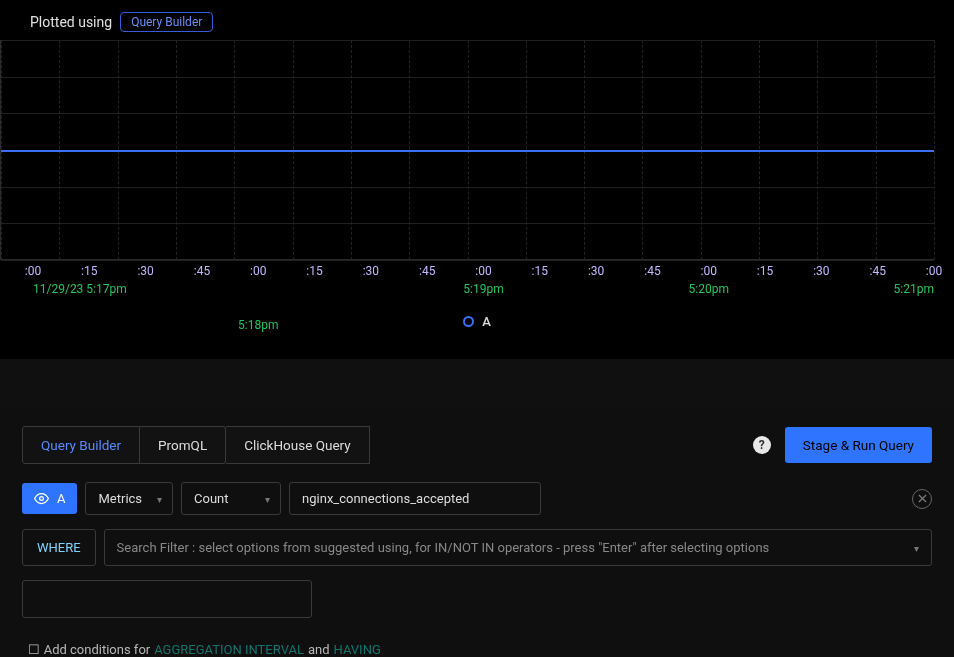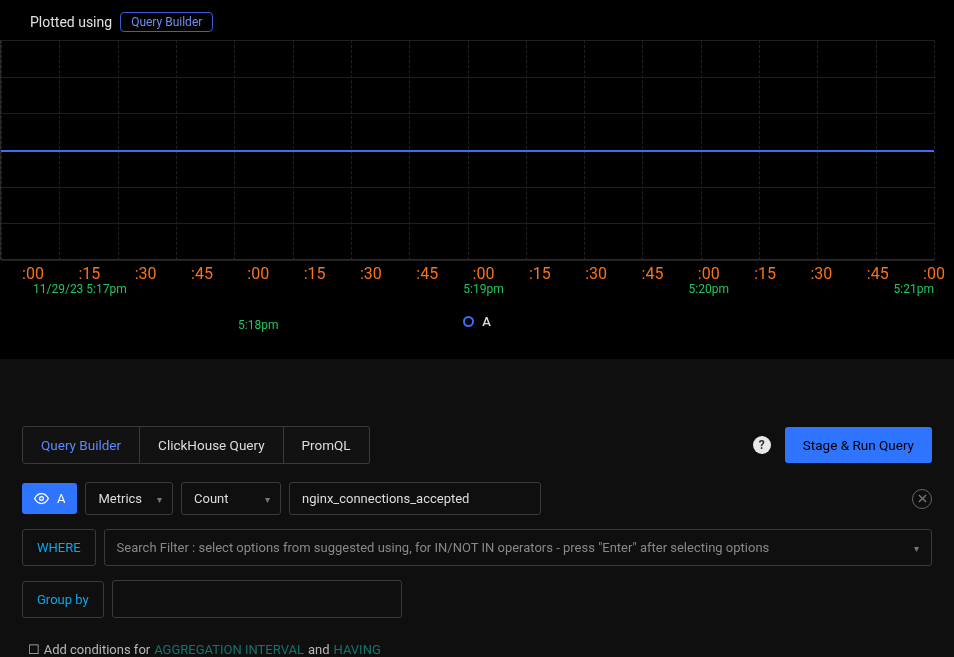--- a/index.html
+++ b/index.html
@@ -55,22 +55,22 @@
 }
 
 .x-axis {
   position: relative;
   margin-left: 33px; margin-right: 20px;
   height: 40px;
 }
 .x-tick {
   position: absolute;
   transform: translateX(-50%);
-  color: #f97316;
-  font-size: 16px;
+  color: #c4b5fd;
+  font-size: 12px;
   top: 4px;
   white-space: nowrap;
 }
 .x-tick-major {
   position: absolute;
   transform: translateX(-50%);
   color: #22c55e;
   font-size: 12px;
   top: 22px;
   white-space: nowrap;
@@ -164,21 +164,21 @@
   width: 20px; height: 20px; border: 1.5px solid #666; border-radius: 50%;
   display: flex; align-items: center; justify-content: center;
   color: #777; cursor: pointer;
 }
 .close-circle svg { width: 9px; height: 9px; }
 
 .box-label {
   border: 1px solid #3a3a3a;
   padding: 10px 14px;
   border-radius: 3px;
-  color: #0ea5e9;
+  color: #7dd3fc;
   font-size: 13px;
 }
 .filter-select {
   border: 1px solid #3a3a3a;
   padding: 10px 30px 10px 12px;
   border-radius: 3px;
   color: #888;
   position: relative;
   font-size: 13px;
   flex: 1;
@@ -280,22 +280,22 @@
       <span class="legend-circle"></span>
       <span class="legend-label">A</span>
     </div>
   </div>
 
   <div class="gap-bar"></div>
 
   <div class="builder-section">
     <div class="tab-row">
       <div class="tab active">Query Builder</div>
+      <div class="tab last">PromQL</div>
       <div class="tab">ClickHouse Query</div>
-      <div class="tab last">PromQL</div>
       <div class="tab-spacer"></div>
       <div class="help-icon">?</div>
       <div class="run-btn">Stage &amp; Run Query</div>
     </div>
 
     <div class="row">
       <div class="chip-a">
         <svg class="eye-svg" viewBox="0 0 24 24" fill="none" stroke="currentColor" stroke-width="2">
           <path d="M1 12s4-8 11-8 11 8 11 8-4 8-11 8-11-8-11-8z"></path>
             <circle cx="12" cy="12" r="3"></circle>
@@ -322,21 +322,20 @@
 
     <div class="row">
       <div class="box-label">WHERE</div>
       <div class="filter-select">
         <span>Search Filter : select options from suggested using, for IN/NOT IN operators - press "Enter" after selecting options</span>
         <span class="caret">▾</span>
       </div>
     </div>
 
     <div class="row">
-      <div class="box-label">Group by</div>
       <div class="groupby-input"></div>
     </div>
 
     <div class="footnote">
       <span>☐</span>
       <span>Add conditions for</span>
       <span class="link">AGGREGATION INTERVAL</span>
       <span>and</span>
       <span class="link">HAVING</span>
     </div>

